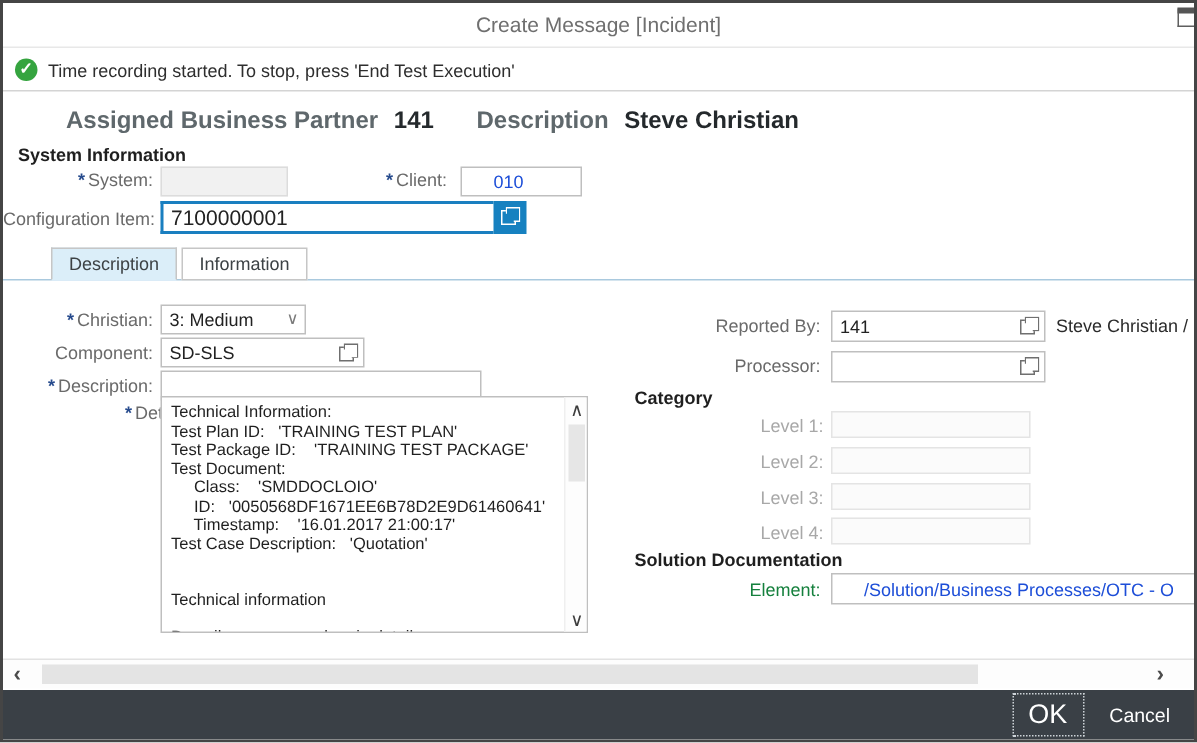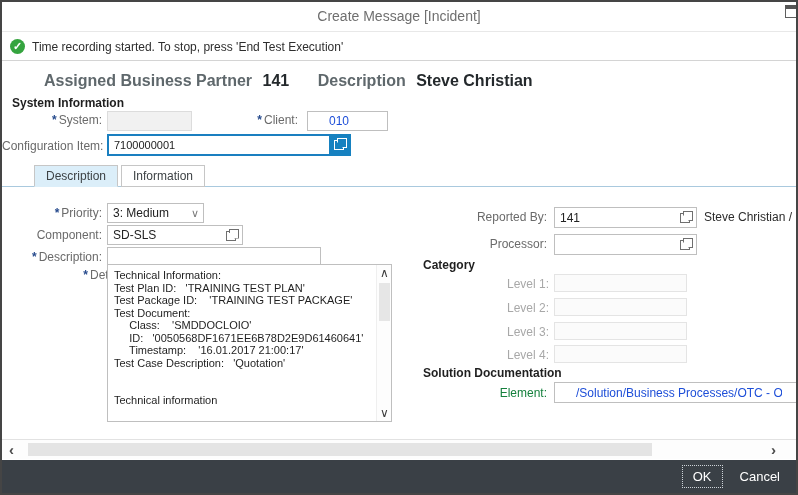--- a/index.html
+++ b/index.html
@@ -48,21 +48,21 @@
   .inp.dis2 { background:#fbfbfb; border-color:#e4e4e4; }
   .inp-wrap { position:absolute; border:1px solid #bfbfbf; background:#fff; display:flex; align-items:center; }
   .inp-wrap input { border:none; outline:none; flex:1; min-width:0; font-family:"Liberation Sans",sans-serif; font-size:12px; color:#222; padding:0 5px; background:transparent; }
   
   .vh { position:relative; width:14px; height:13px; flex:0 0 14px; margin-right:3px; cursor:pointer; }
   .vh::before { content:""; position:absolute; left:1px; bottom:1px; width:8px; height:8px; border:1px solid #6f6f6f; background:#fff; }
   .vh::after  { content:""; position:absolute; right:0px; top:0px; width:8px; height:8px; border:1px solid #6f6f6f; background:#fff;
                 clip-path:polygon(0 0,100% 0,100% 100%,55% 100%,55% 45%,0 45%); }
   
   .config-wrap { position:absolute; left:105px; top:132px; width:244px; height:22px; display:flex; }
-  .config-input { flex:1; border:2px solid #1a7fc0; border-right:none; font-family:"Liberation Sans",sans-serif; font-size:11px; color:#222; padding:0 5px; outline:none; }
+  .config-input { flex:1; border:2px solid #1a7fc0; border-right:none; font-family:"Liberation Sans",sans-serif; font-size:14px; color:#222; padding:0 5px; outline:none; }
   .config-btn { width:22px; height:22px; background:#1681c0; border:none; position:relative; cursor:pointer; flex:0 0 22px; }
   .config-btn .vh::before, .config-btn .vh::after { border-color:#fff; background:#1681c0; }
   .config-btn .vh { position:absolute; left:4px; top:4px; margin:0; }
   
   .tab-underline { position:absolute; left:0; right:0; top:184px; border-top:1px solid #a9c9de; }
   .tab { position:absolute; top:163px; height:22px; line-height:21px; padding:0 11px; font-size:12px; color:#3d4245;
          border:1px solid #c6c6c6; background:#fff; cursor:pointer; z-index:2; }
   .tab.active { background:#dbeef9; border-bottom:1px solid #dbeef9; }
   
   .combo { position:absolute; left:105px; top:201px; width:97px; height:20px; border:1px solid #bfbfbf; background:#fff;
@@ -83,21 +83,21 @@
   
   .content-bottom-line { position:absolute; left:0; right:0; top:437px; border-top:1px solid #e2e2e2; }
   .h-scroll { position:absolute; left:0; right:0; top:438px; height:19px; background:#fdfdfd; }
   .h-scroll .arr { position:absolute; top:0px; font-size:15px; font-weight:bold; color:#4b4b4b; line-height:19px; cursor:pointer; }
   .h-scroll .arr.left { left:7px; }
   .h-scroll .arr.right { right:20px; }
   .h-thumb { position:absolute; left:26px; top:3px; width:624px; height:13px; background:#e4e4e4; cursor:pointer; }
   
   .footer { position:absolute; left:0; right:0; top:458px; bottom:0; background:#3a4046;
             display:flex; align-items:center; justify-content:flex-end; padding-right:14px; gap:15px; }
-  .ok-btn { background:transparent; border:1px dotted #cdd3d8; color:#fff; font-size:13px;
+  .ok-btn { background:transparent; border:1px dotted #cdd3d8; color:#fff; font-size:18px;
             font-family:"Liberation Sans",sans-serif; padding:3px 10px; cursor:pointer; }
   .cancel-btn { background:transparent; border:none; color:#fff; font-size:13px;
             font-family:"Liberation Sans",sans-serif; cursor:pointer; padding:3px 2px; }
 </style>
 </head>
 <body>
 
 <div class="dialog">
 
   <div class="title-bar">Create Message [Incident]</div>
@@ -133,21 +133,21 @@
     <button class="config-btn">
         <span class="vh"></span>
       </button>
   </div>
 
   <div class="tab-underline"></div>
   <div class="tab active" style="left:32px;">Description</div>
   <div class="tab" style="left:119px;">Information</div>
 
   <div class="fld-label" style="left:0; top:204px; width:100px;">
-    <span class="req">*</span><span>Priority:</span>
+    <span class="req">*</span><span>Christian:</span>
   </div>
   <div class="combo">
     <span>3: Medium</span>
     <span class="chev">∨</span>
   </div>
 
   <div class="fld-label" style="left:0; top:226px; width:100px;">Component:</div>
   <div class="inp-wrap" style="left:105px; top:223px; width:136px; height:20px;">
     <input value="SD-SLS" style="">
     <span class="vh"></span>

